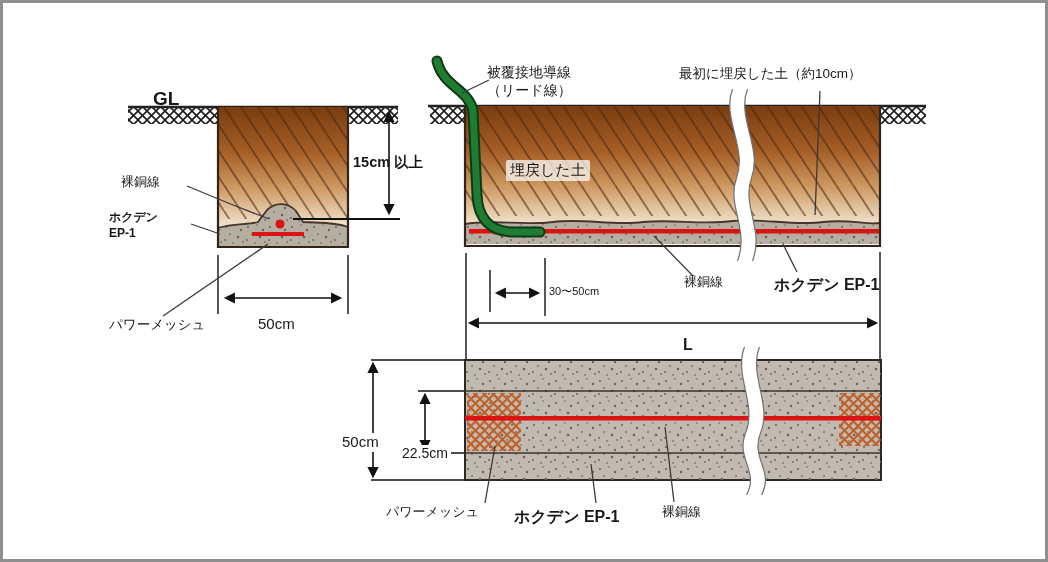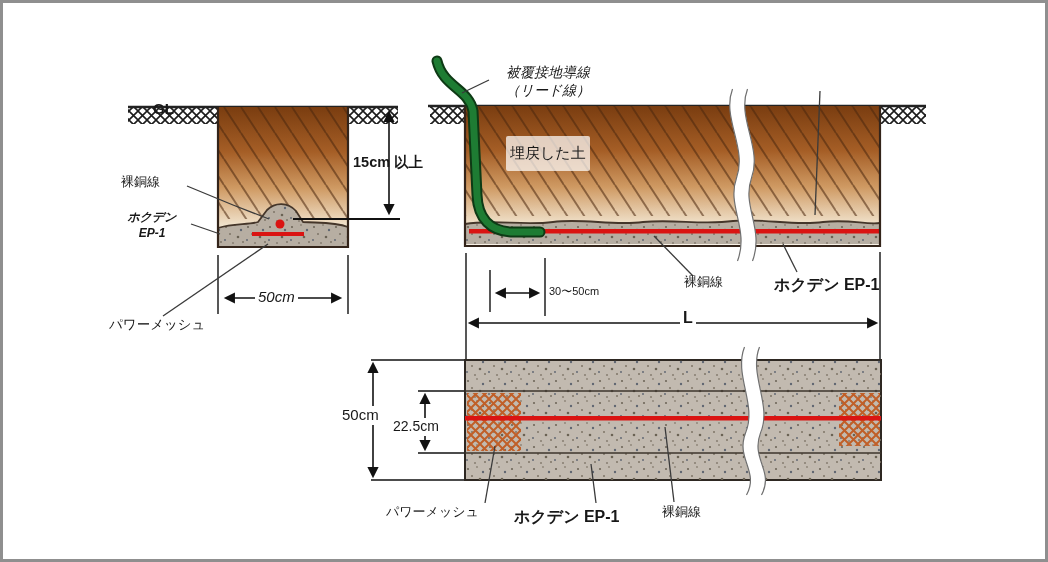--- a/index.html
+++ b/index.html
@@ -13,24 +13,24 @@
     font-family:"Liberation Sans", sans-serif;
     color:#141414;
   }
   svg.overlay{position:absolute;left:0;top:0;}
   .label{
     position:absolute;
     white-space:pre-line;
     color:#181818;
     line-height:1.25;
   }
-  .bg-white{background:#ffffff;padding:0 3px;}
-  .bg-soft{background:rgba(255,255,255,0.72);padding:8px 4px;border-radius:2px;}
+  .bg-white{background:#ffffff;padding:0 3px;margin-top:27px;}
+  .bg-soft{background:rgba(255,255,255,0.72);padding:1px 4px;border-radius:2px;margin-top:24px;}
   .bold{font-weight:bold;}
-  .ctr{text-align:center;font-style:italic;}
+  .ctr{text-align:left;}
 </style>
 </head>
 <body>
 
 <div class="canvas">
 
   <svg class="overlay" width="1048" height="562" viewBox="0 0 1048 562">
     <defs>
       <linearGradient id="soil" x1="0" y1="0" x2="0" y2="1">
         <stop offset="0" stop-color="#7a3d10"></stop>
@@ -158,50 +158,51 @@
       <line x1="415" y1="388" x2="461" y2="388" stroke="#111" stroke-width="1.3"></line>
       <line x1="415" y1="450" x2="461" y2="450" stroke="#111" stroke-width="1.3"></line>
       <line x1="422" y1="392" x2="422" y2="446" stroke="#111" stroke-width="1.6" marker-start="url(#arrow)" marker-end="url(#arrow)"></line>
 
       <path d="M492,443 L482,500" fill="none" stroke="#3a3a3a" stroke-width="1.3"></path>
       <path d="M588,461 L593,500" fill="none" stroke="#3a3a3a" stroke-width="1.3"></path>
       <path d="M662,424 L671,499" fill="none" stroke="#3a3a3a" stroke-width="1.3"></path>
     </g>
   </svg>
 
-  <div class="label bold" style="left:150px;top:84px;font-size:15px;margin-top:13px;">GL</div>
+  <div class="label bold" style="left:150px;top:84px;font-size:19px;">GL</div>
 
   <div class="label" style="left:118px;top:171px;font-size:13px;">裸銅線</div>
 
   <div class="label bold ctr" style="left:106px;top:206px;width:86px;font-size:12px;line-height:1.35;">ホクデン
 EP-1</div>
 
   <div class="label" style="left:106px;top:314px;font-size:13.5px;">パワーメッシュ</div>
 
   <div class="label" style="left:350px;top:150px;font-size:14.5px;font-weight:700;">15cm 以上</div>
 
   <div class="label bg-white ctr" style="left:252px;top:285px;font-size:15px;">50cm</div>
 
   <div class="label ctr" style="left:484px;top:61px;width:122px;font-size:14px;">被覆接地導線
 （リード線）</div>
 
   <div class="label bg-soft" style="left:503px;top:133px;font-size:15px;">埋戻した土</div>
 
+  <div class="label" style="left:676px;top:63px;font-size:13.5px;">最初に埋戻した土（約10cm）</div>
 
   <div class="label" style="left:546px;top:282px;font-size:11px;">30〜50cm</div>
 
   <div class="label bold bg-white" style="left:677px;top:305px;font-size:16px;">L</div>
 
   <div class="label" style="left:681px;top:271px;font-size:13px;">裸銅線</div>
 
   <div class="label bold" style="left:771px;top:272px;font-size:16px;">ホクデン EP-1</div>
 
   <div class="label bg-white" style="left:336px;top:403px;font-size:15px;">50cm</div>
 
-  <div class="label bg-white" style="left:387px;top:415px;font-size:14px;">22.5cm</div>
+  <div class="label bg-white" style="left:396px;top:415px;font-size:14px;">22.5cm</div>
 
   <div class="label" style="left:383px;top:501px;font-size:13px;">パワーメッシュ</div>
 
   <div class="label bold" style="left:511px;top:504px;font-size:16px;">ホクデン EP-1</div>
 
   <div class="label" style="left:659px;top:501px;font-size:13px;">裸銅線</div>
 
 </div>
 
 </body></html>

